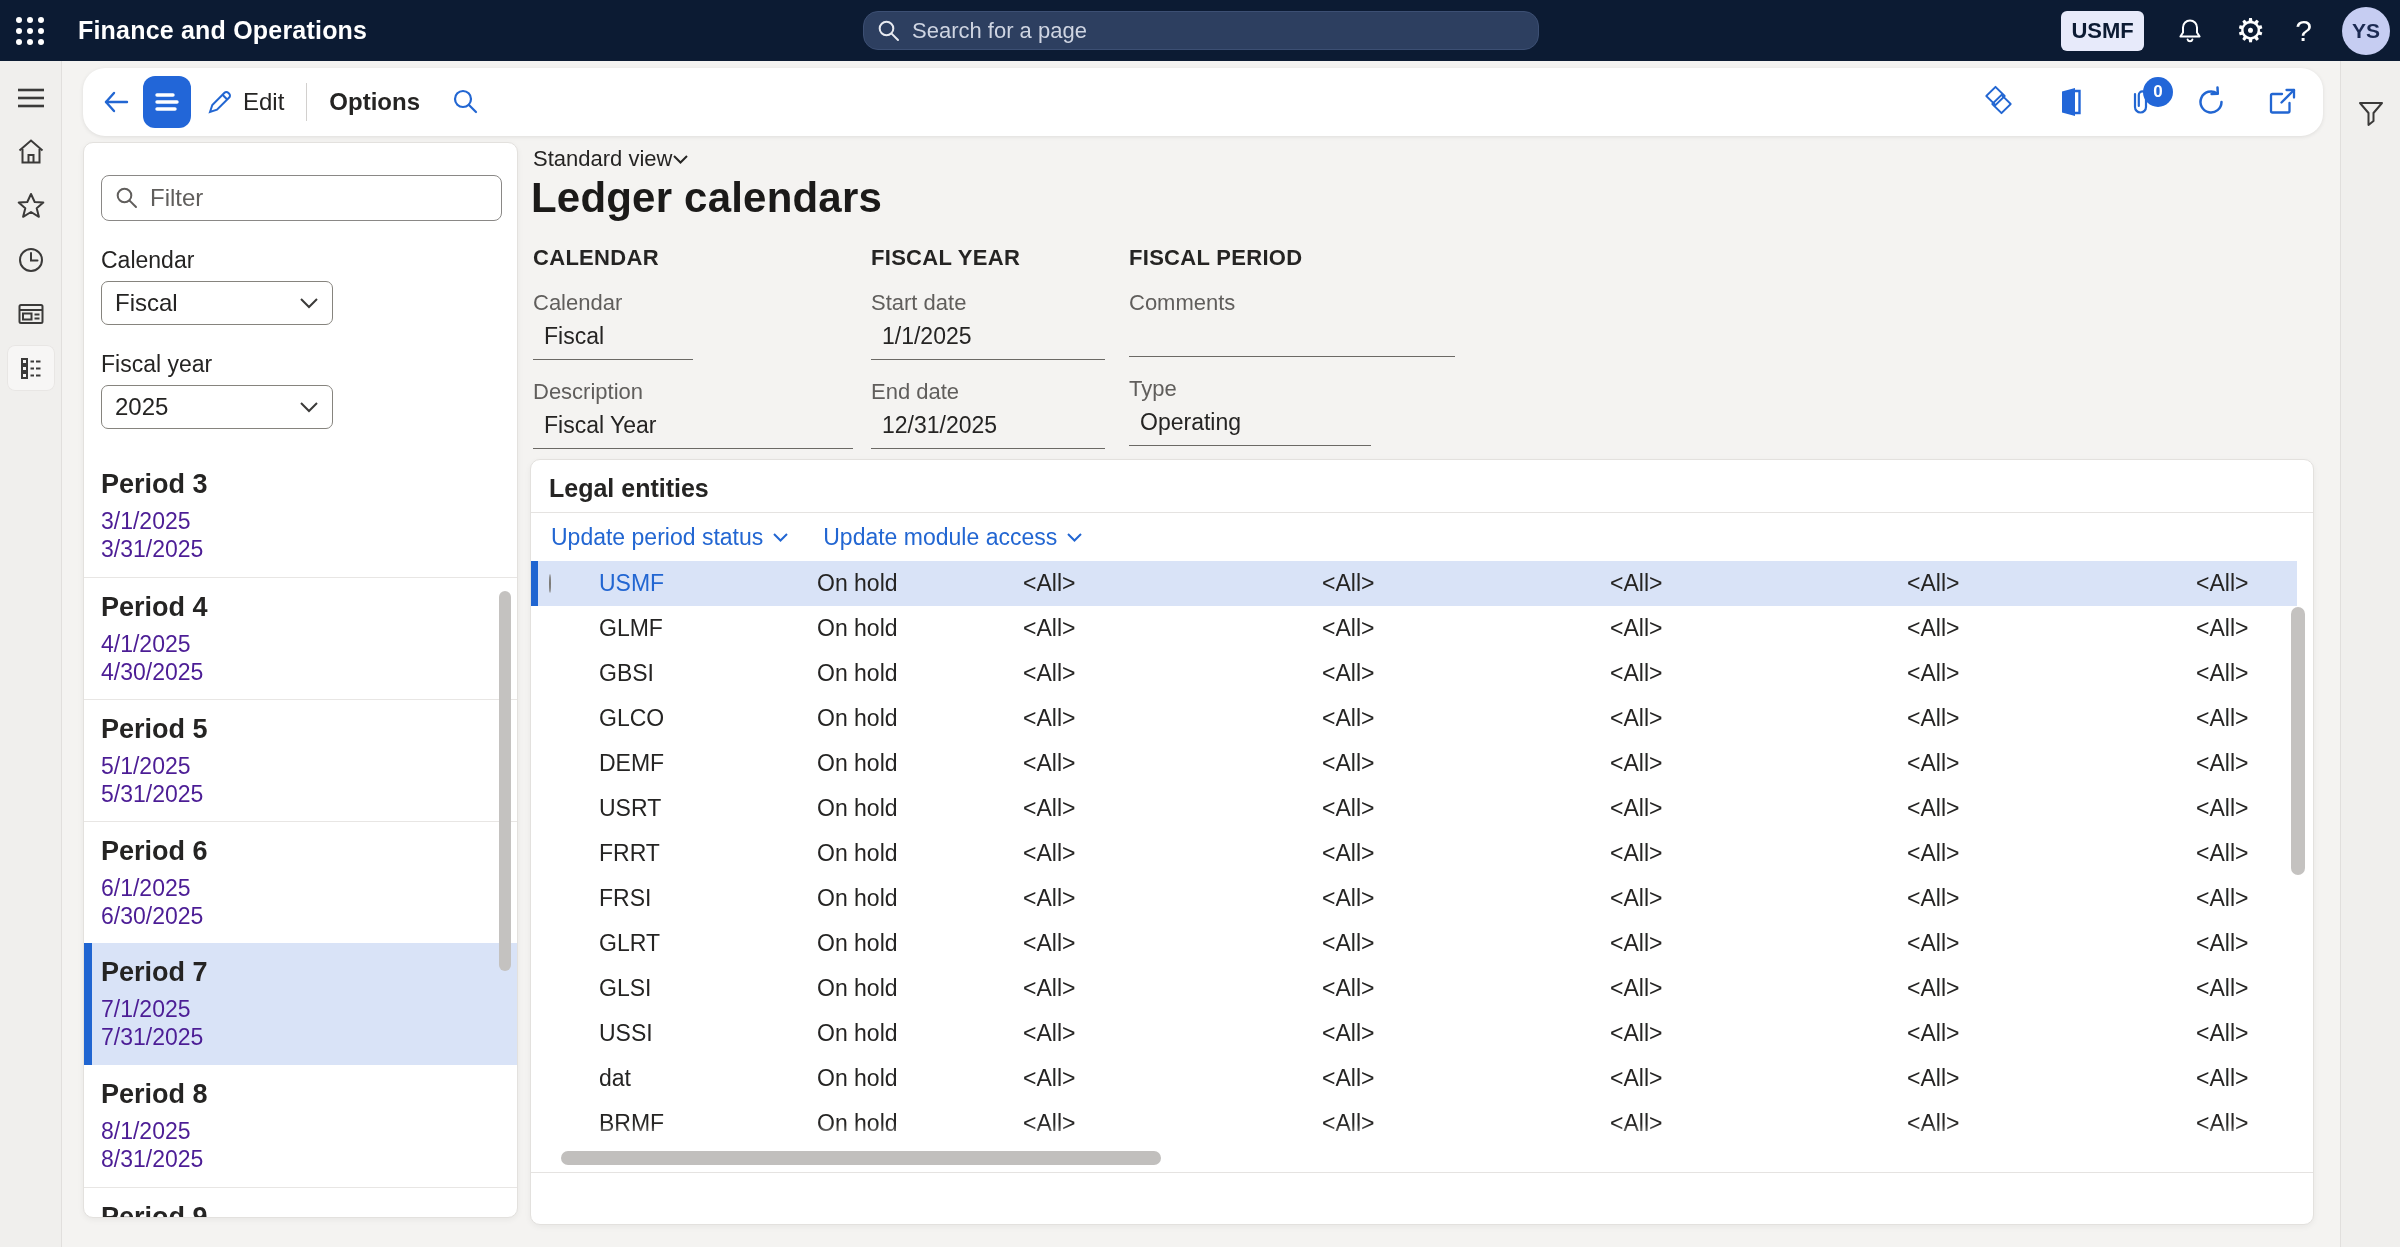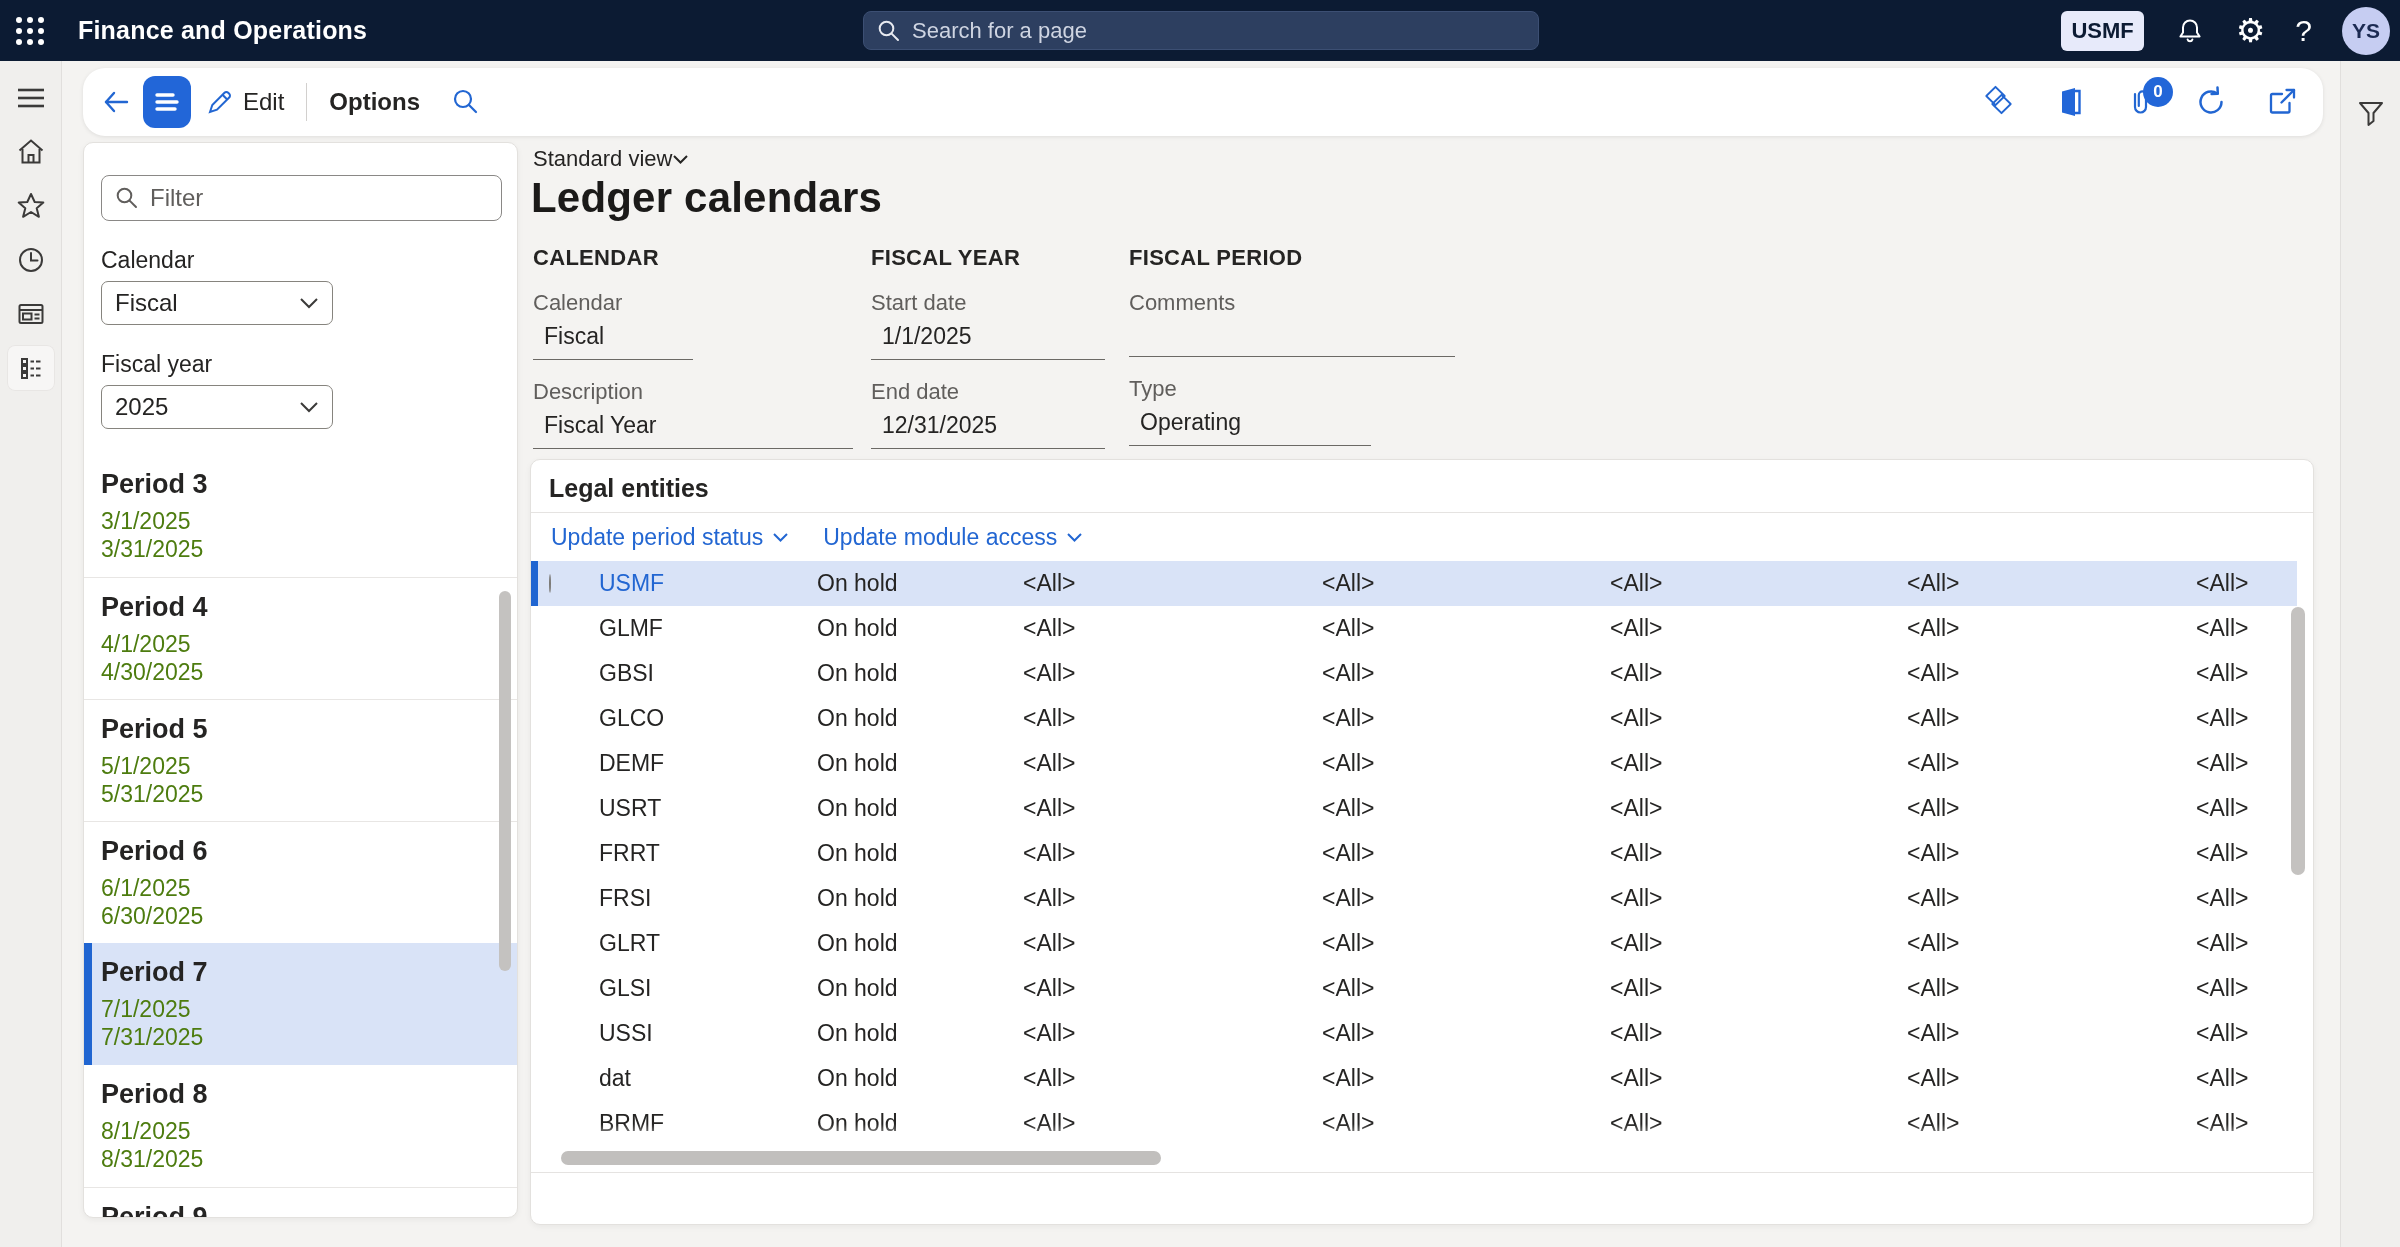--- a/index.html
+++ b/index.html
@@ -5,21 +5,21 @@
   * { margin:0; padding:0; box-sizing:border-box; }
   html,body { width:2400px; height:1247px; overflow:hidden; }
   body { font-family:"Liberation Sans", sans-serif; background:#f4f3f1; position:relative; color:#252423; }
 
   
   .topbar { position:absolute; left:0; top:0; width:2400px; height:61px; background:#0c1b33; display:flex; align-items:center; z-index:30; }
   .waffle { width:60px; height:61px; display:flex; align-items:center; justify-content:center; cursor:pointer; }
   .waffle-grid { display:grid; grid-template-columns:repeat(3,6px); grid-template-rows:repeat(3,6px); gap:5px; }
   .waffle-grid i { width:6px; height:6px; background:#fff; border-radius:50%; }
   .tb-title { color:#fff; font-size:25px; font-weight:700; margin-left:18px; letter-spacing:.2px; }
-  .tb-search { position:absolute; left:863px; top:11px; width:676px; height:39px; background:#2d3f60; border:1px solid #3c4f73; border-radius:8px; display:flex; align-items:center; padding:0 12px; }
+  .tb-search { position:absolute; left:863px; top:11px; width:676px; height:39px; background:#2d3f60; border:1px solid #3c4f73; border-radius:15px; display:flex; align-items:center; padding:0 12px; }
   .tb-search svg { flex:0 0 auto; }
   .tb-search input { background:transparent; border:none; outline:none; color:#e8eaf0; font-size:22px; margin-left:10px; width:100%; font-family:"Liberation Sans",sans-serif; }
   .tb-search input::placeholder { color:#cfd5e2; opacity:1; }
   .tb-right { position:absolute; right:10px; top:0; height:61px; display:flex; align-items:center; gap:30px; }
   .tb-company { background:#e7eafб; background:#e7eafa; color:#0c1b33; font-weight:700; font-size:22px; height:40px; padding:0 10px; border-radius:6px; border:none; display:flex; align-items:center; cursor:pointer; }
   .tb-iconbtn { background:none; border:none; cursor:pointer; display:flex; align-items:center; justify-content:center; height:61px; }
   .gear-glyph { font-family:"DejaVu Sans",sans-serif; font-size:33px; color:#fff; line-height:1; }
   .help-glyph { font-size:30px; color:#fff; font-weight:400; }
   .avatar { width:48px; height:48px; border-radius:50%; background:#c6cdf2; color:#1b2a52; font-weight:700; font-size:21px; display:flex; align-items:center; justify-content:center; cursor:pointer; }
 
@@ -54,21 +54,21 @@
   .lp-label { font-size:23px; color:#252423; margin-top:26px; }
   .lp-select { margin-top:7px; width:232px; height:44px; border:1.4px solid #86847e; border-radius:7px; display:flex; align-items:center; justify-content:space-between; padding:0 13px; cursor:pointer; background:#fff; }
   .lp-select span { font-size:24px; color:#252423; }
   .periods { margin-top:10px; list-style:none; }
   .period { position:relative; height:122px; padding:14px 17px 0 17px; cursor:pointer; }
   .period + .period { border-top:1px solid #e8e6e4; }
   .period.selected, .period.selected + .period { border-top:none; }
   .period.selected { background:#d9e3f7; }
   .period.selected::before { content:""; position:absolute; left:0; top:0; width:8px; height:100%; background:#2065d1; }
   .p-name { font-size:27px; font-weight:700; color:#252423; }
-  .p-dates { margin-top:7px; font-size:23px; color:#4d7c0f; line-height:28px; }
+  .p-dates { margin-top:7px; font-size:23px; color:#4c1d95; line-height:28px; }
   .lp-scrollbar { position:absolute; right:6px; top:448px; width:12px; height:380px; background:#c4c2c0; border-radius:6px; cursor:pointer; }
 
   
   .view-row { position:absolute; left:533px; top:146px; display:flex; align-items:center; cursor:pointer; }
   .view-row span { font-size:22px; color:#252423; }
   .page-title { position:absolute; left:531px; top:174px; font-size:42px; font-weight:700; color:#1b1a19; letter-spacing:.2px; }
   .hgroups { position:absolute; left:533px; top:245px; display:flex; }
   .hgroup { display:flex; flex-direction:column; }
   .hg-c1 { width:338px; } .hg-c2 { width:258px; } .hg-c3 { width:340px; }
   .hg-title { font-size:22px; font-weight:700; color:#252423; letter-spacing:.3px; }

